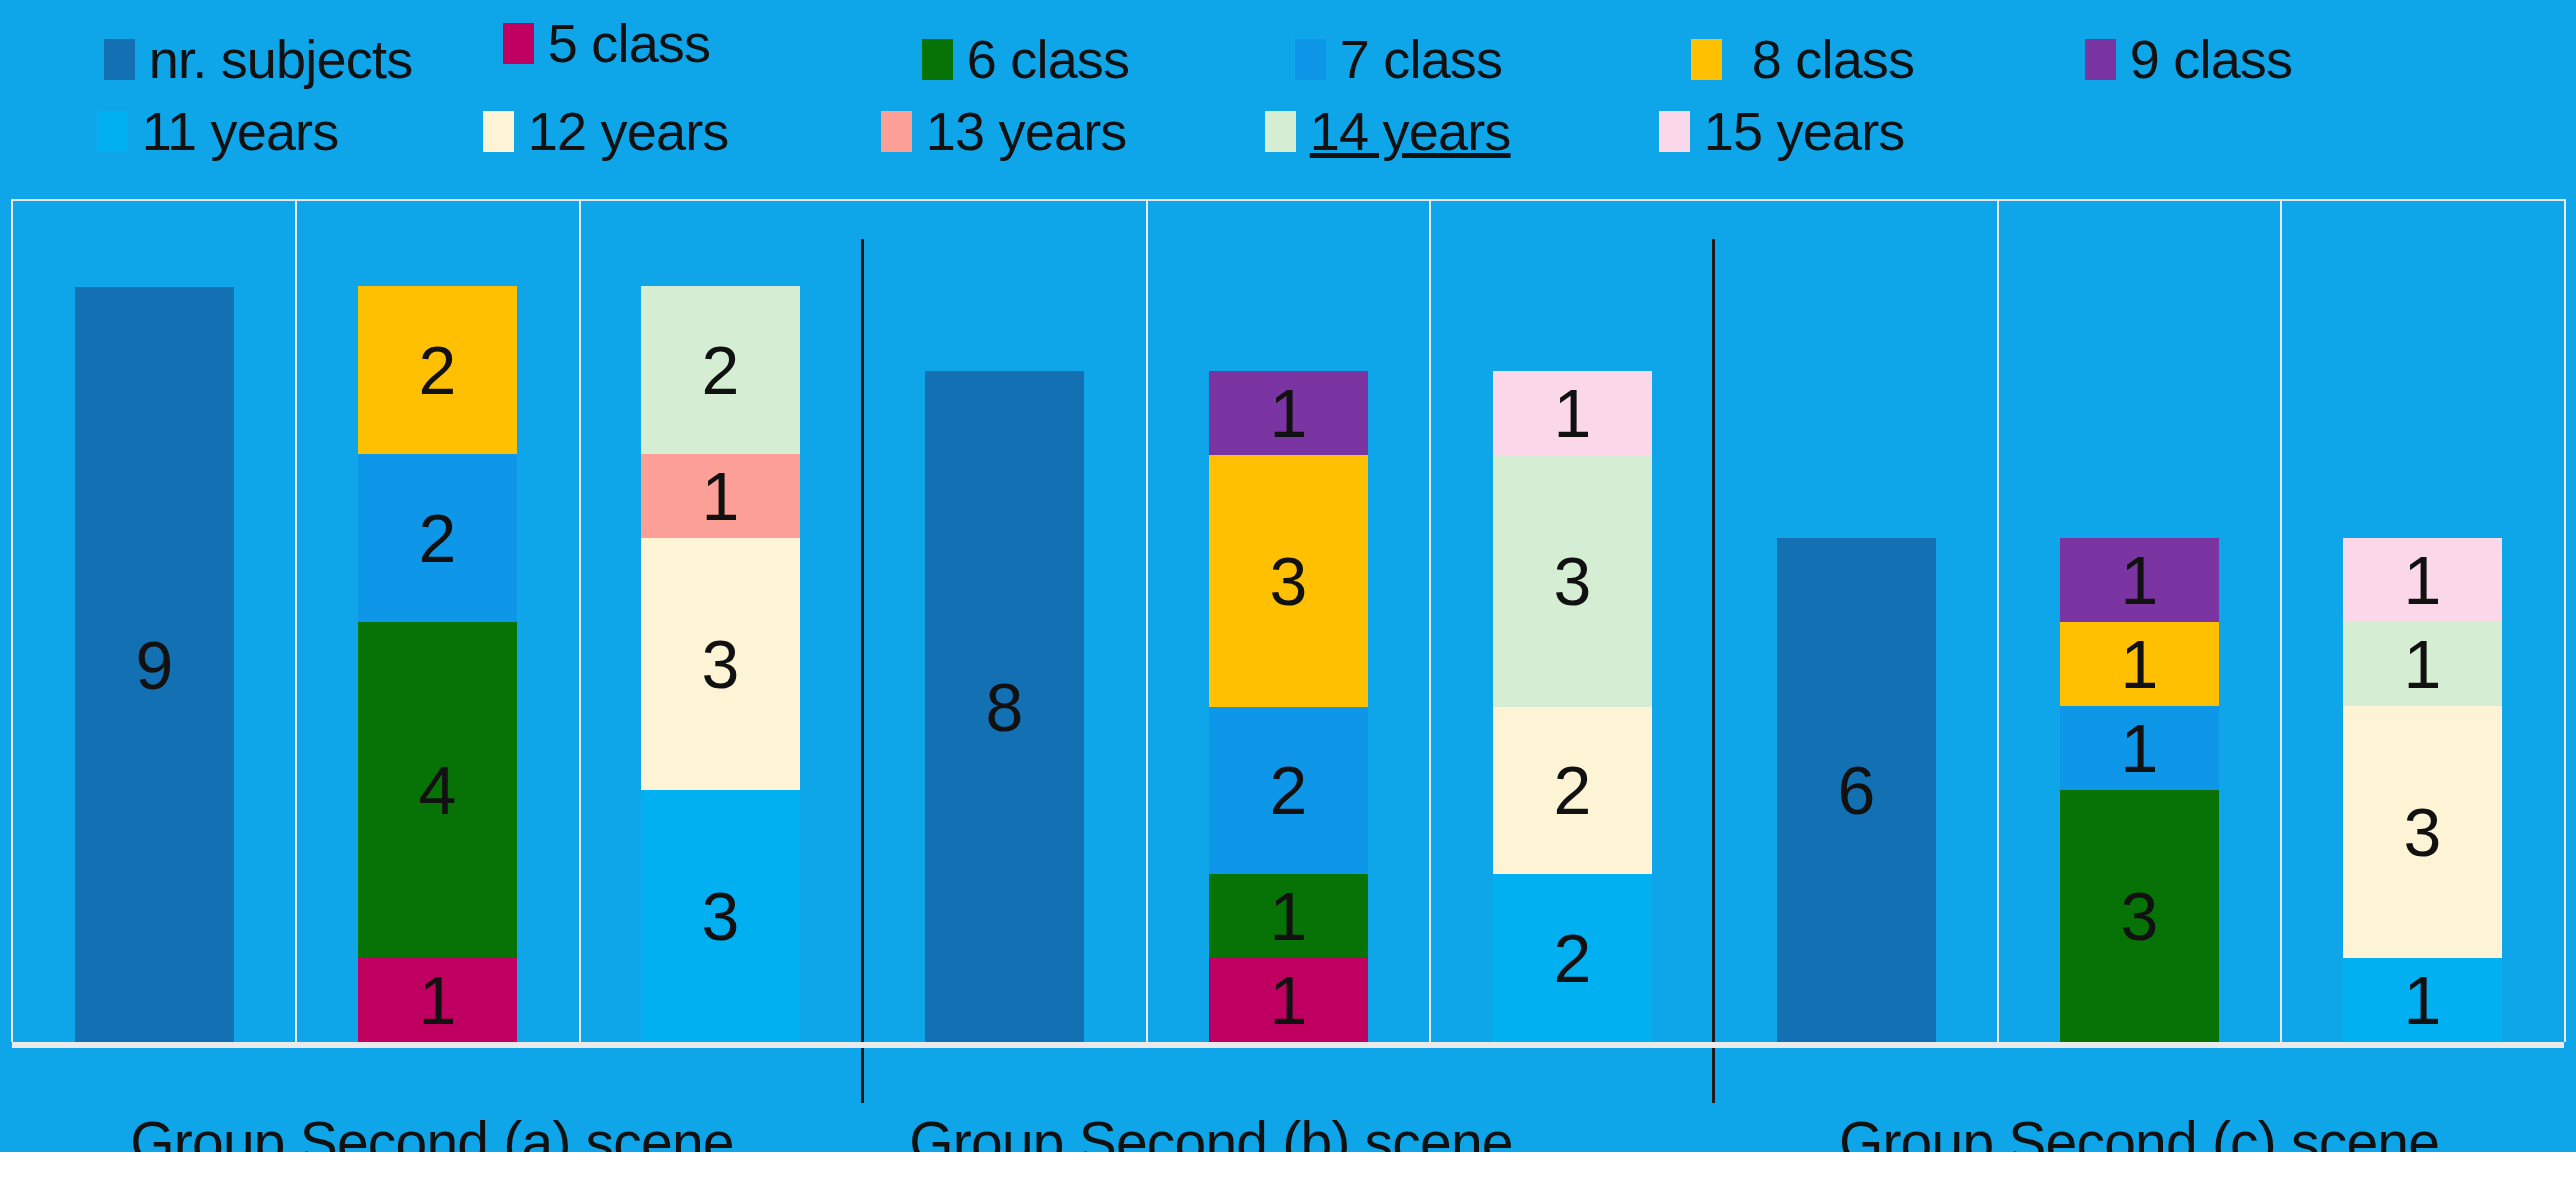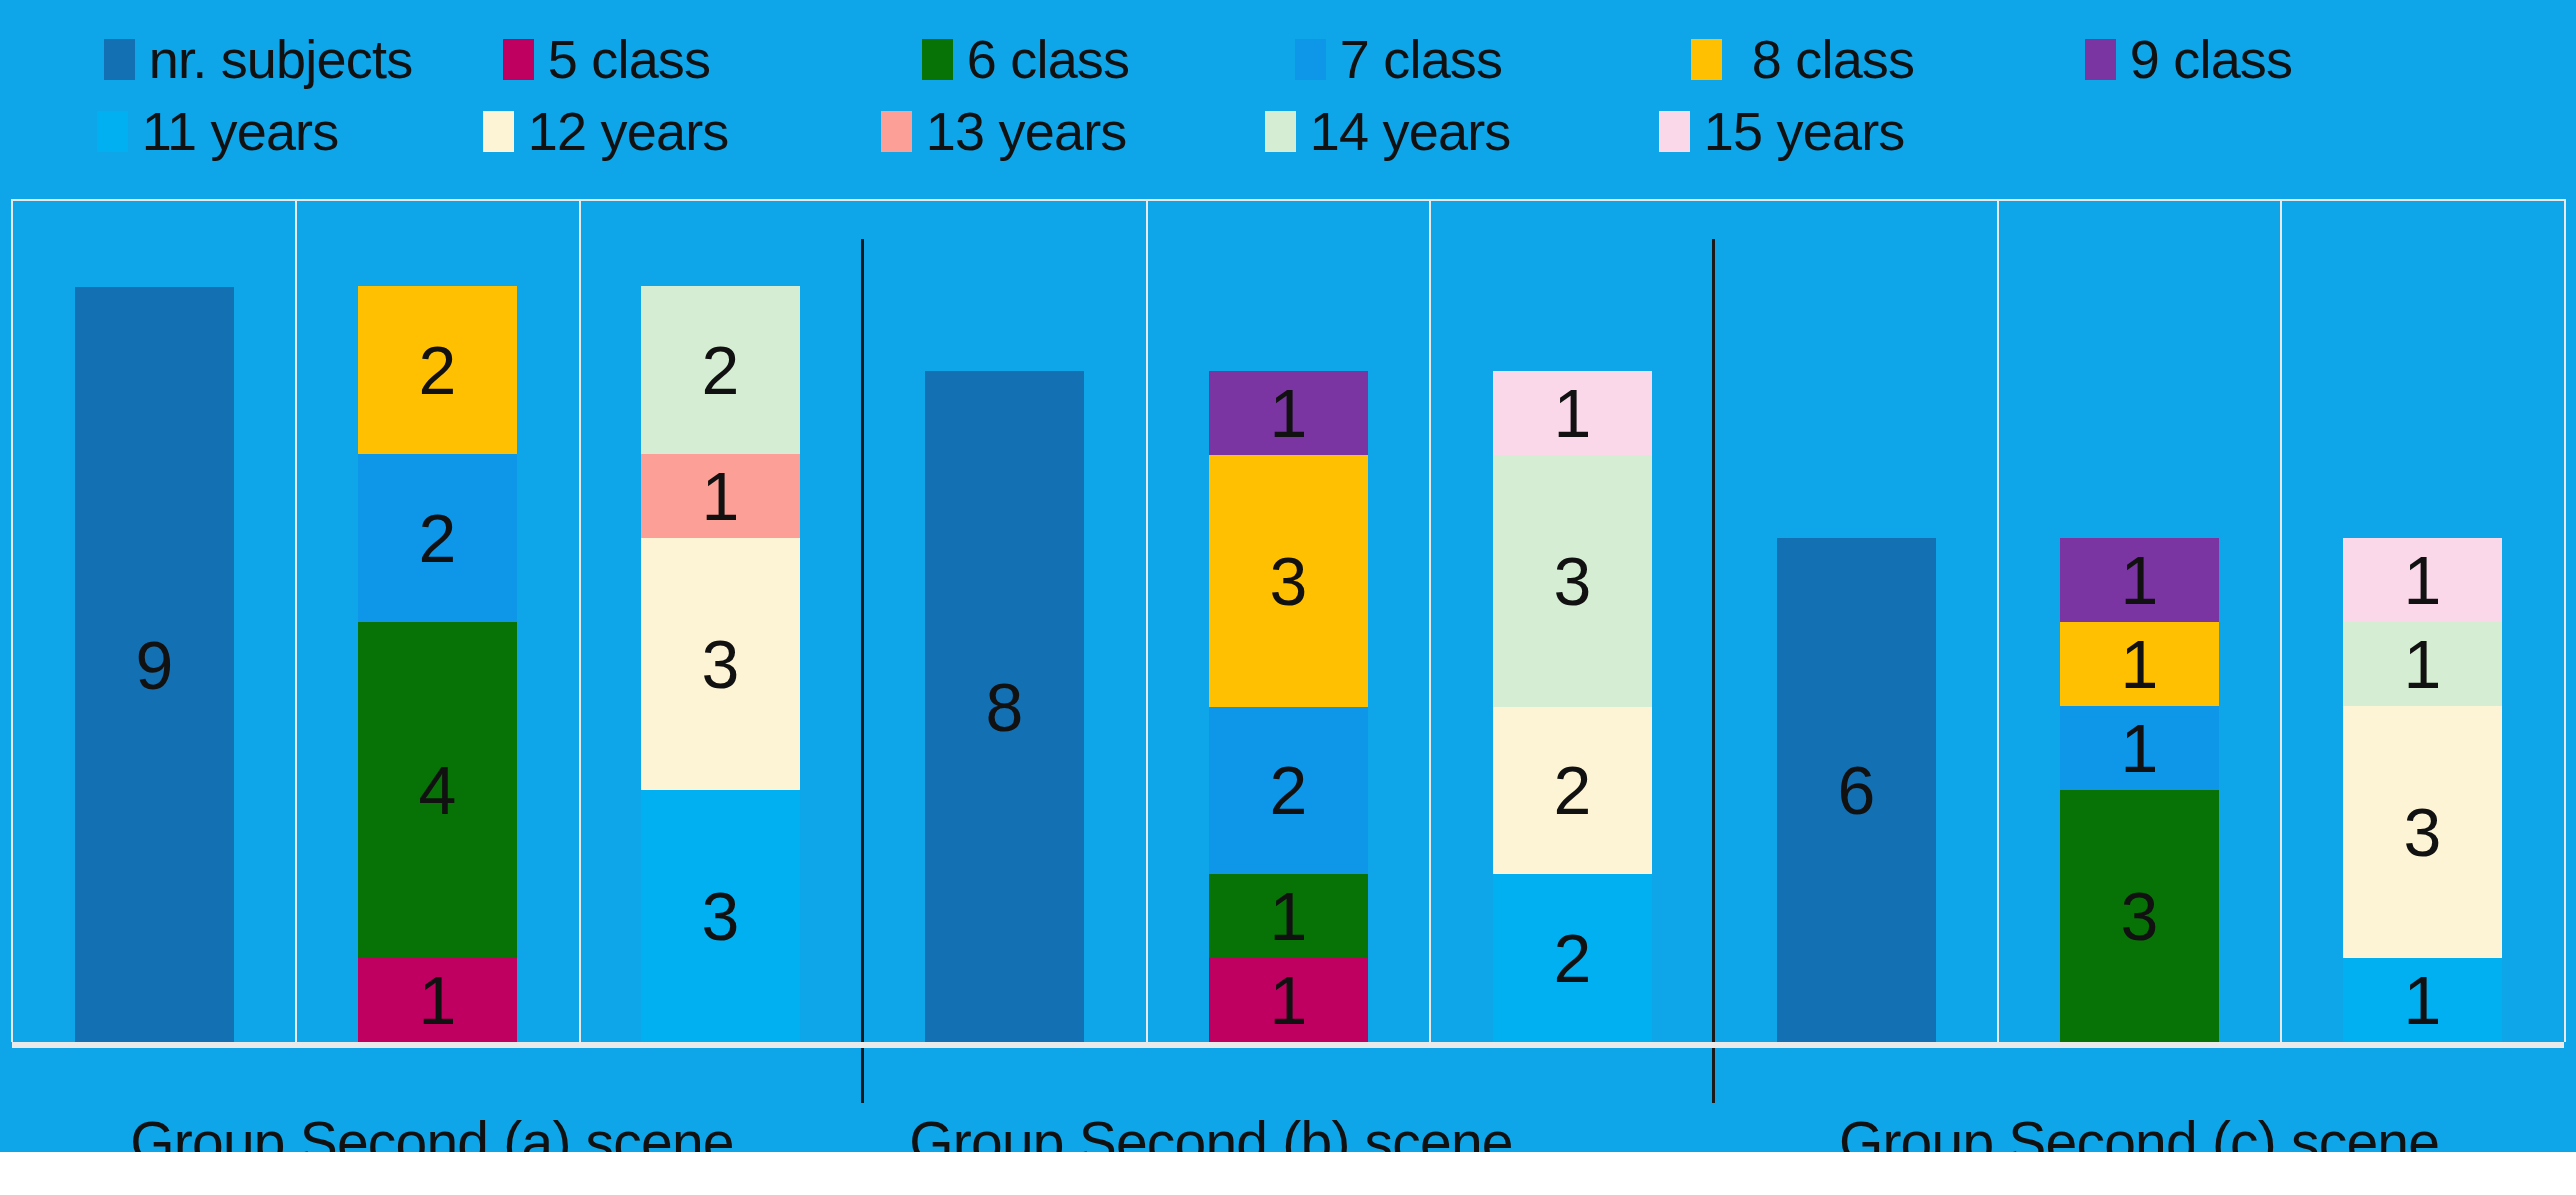--- a/index.html
+++ b/index.html
@@ -28,21 +28,21 @@
 </style>
 </head>
 <body>
 
 <div class="page">
   <div id="legend">
       <div class="legend-item" style="left: 104px; top: 32px;">
         <span class="swatch" style="background: rgb(19, 113, 179);"></span>
         <span class="legend-label">nr. subjects</span>
       </div>
-      <div class="legend-item" style="left: 503px; top: 32px;">
+      <div class="legend-item" style="left: 503px; top: 16px;">
         <span class="swatch" style="background: rgb(192, 0, 96);"></span>
         <span class="legend-label">5 class</span>
       </div>
       <div class="legend-item" style="left: 894px; top: 32px; margin-left: 28px;">
         <span class="swatch" style="background: rgb(7, 115, 6);"></span>
         <span class="legend-label">6 class</span>
       </div>
       <div class="legend-item" style="left: 1295px; top: 32px;">
         <span class="swatch" style="background: rgb(14, 150, 232);"></span>
         <span class="legend-label">7 class</span>
@@ -60,21 +60,21 @@
         <span class="legend-label">11 years</span>
       </div>
       <div class="legend-item" style="left: 483px; top: 104px;">
         <span class="swatch" style="background: rgb(253, 244, 214);"></span>
         <span class="legend-label">12 years</span>
       </div>
       <div class="legend-item" style="left: 881px; top: 104px;">
         <span class="swatch" style="background: rgb(252, 159, 150);"></span>
         <span class="legend-label">13 years</span>
       </div>
-      <div class="legend-item" style="left: 1265px; top: 104px;">
+      <div class="legend-item" style="left: 1265px; top: 104px; text-decoration: underline;">
         <span class="swatch" style="background: rgb(213, 238, 211);"></span>
         <span class="legend-label">14 years</span>
       </div>
       <div class="legend-item" style="left: 1659px; top: 104px;">
         <span class="swatch" style="background: rgb(251, 216, 233);"></span>
         <span class="legend-label">15 years</span>
       </div>
     </div>
   <div id="plot">
       <div class="plot-top" style="left: 12px; top: 199px; width: 2552px;"></div>

